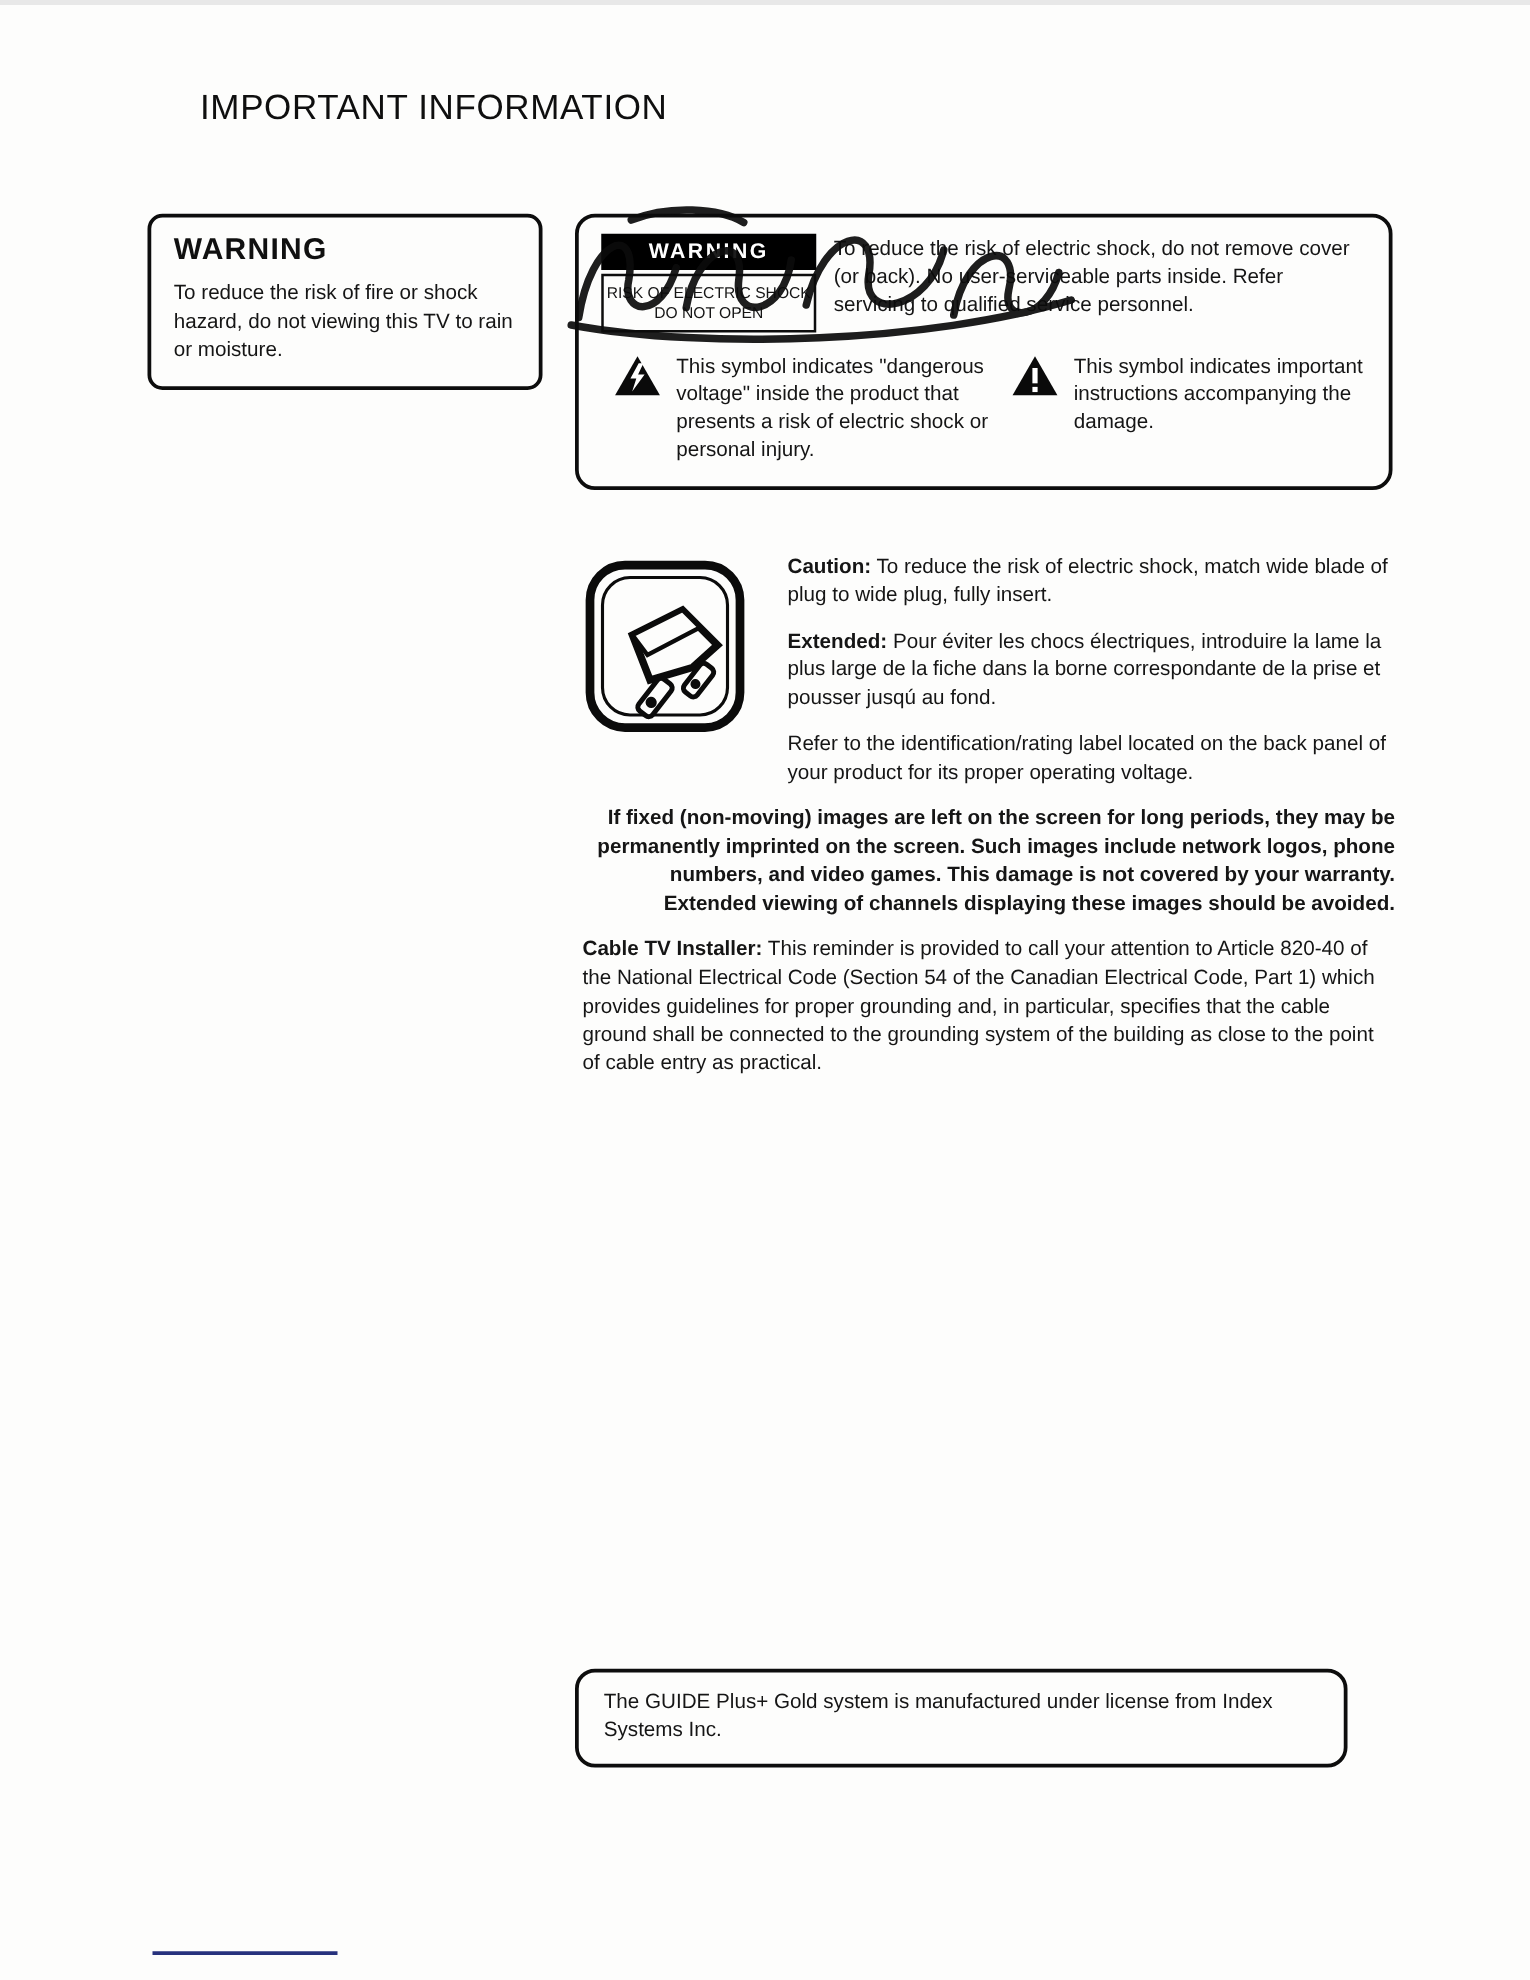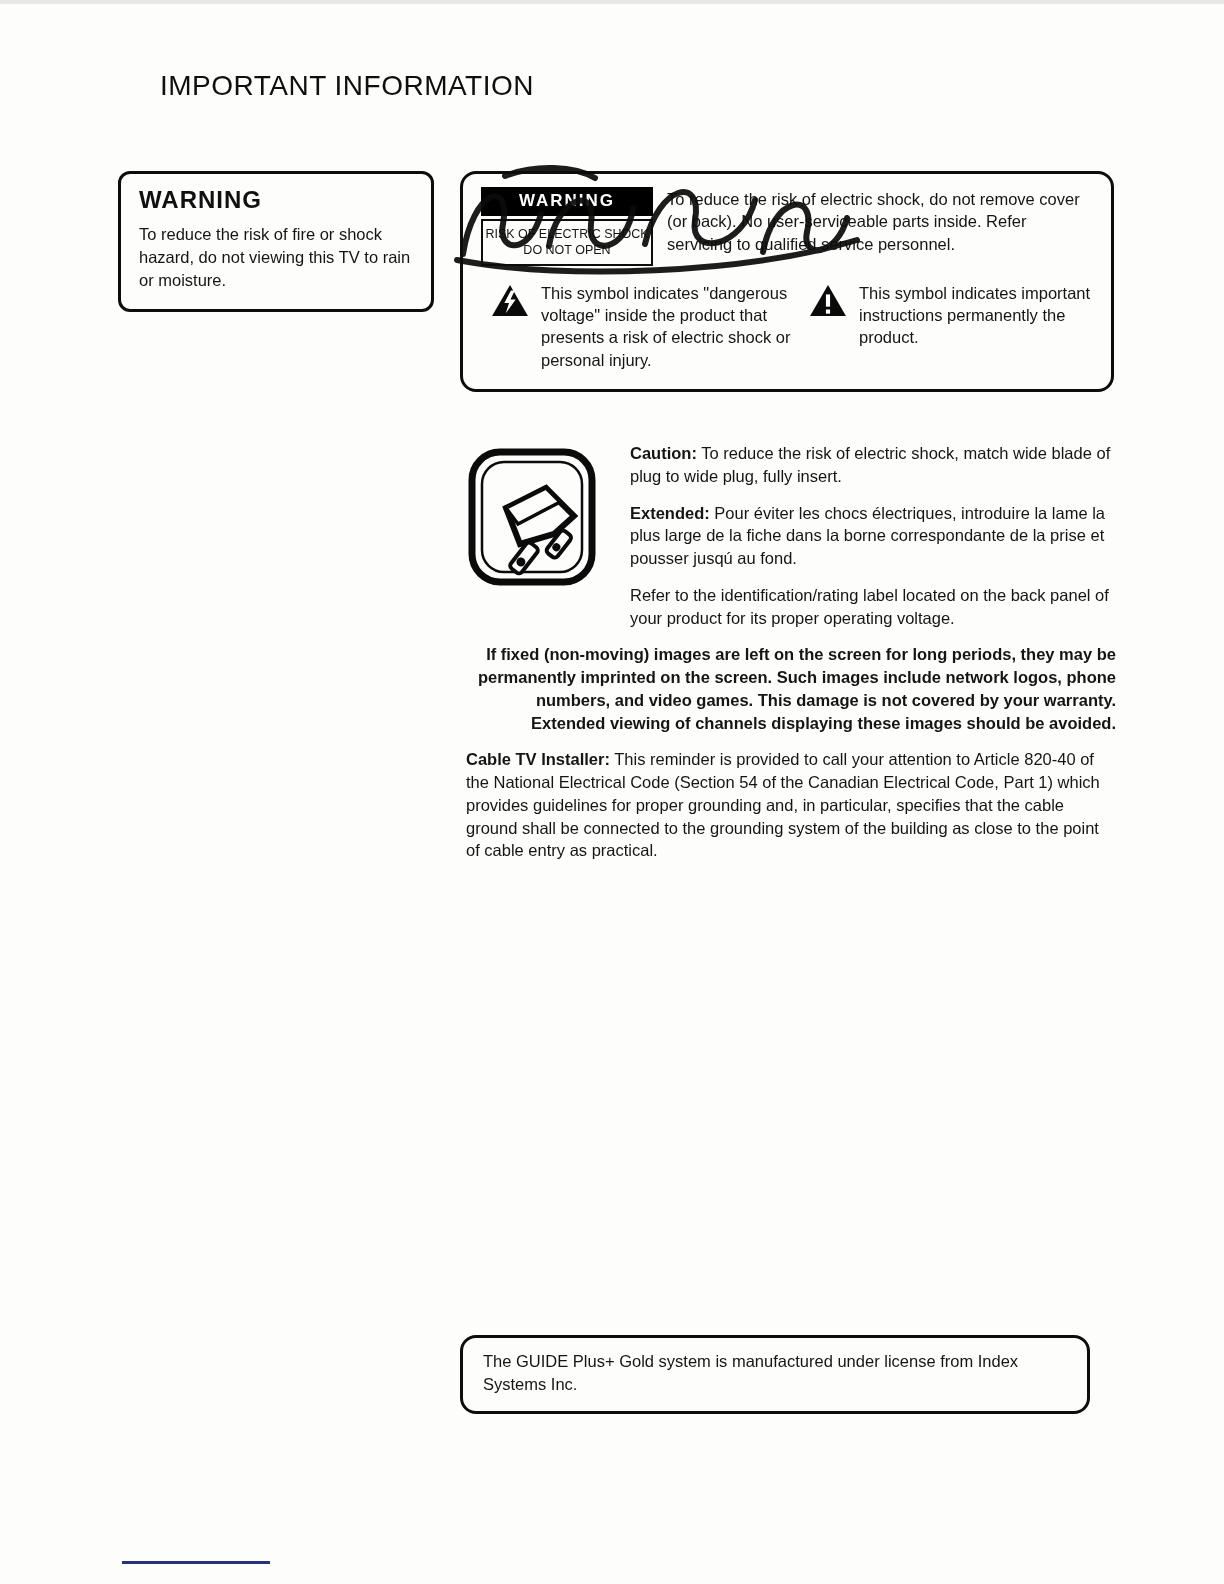--- a/index.html
+++ b/index.html
@@ -60,21 +60,21 @@
     font-size:16.5px; line-height:1.38;
   }
   .content p { margin:0 0 14px 0; }
   .plug-figure { float:left; width:140px; height:156px; margin:4px 24px 6px 0; }
   .bold-para { font-weight:bold;text-align:right; }
   b.lead { font-weight:bold;text-align:center; }
   
   .footer-box {
     position:absolute; left:460px; top:1331px; width:572px;
     border:3px solid #0d0d0d; border-radius:16px;
-    padding:12px 32px 14px 20px;
+    padding:12px 20px 14px 20px;
     font-size:16.5px; line-height:1.42;
   }
   .blue-line {
     position:absolute; left:122px; top:1557px; width:148px; height:3px;
     background:#27327d;
   }
 </style>
 </head>
 <body>
 
@@ -102,21 +102,21 @@
           <path d="M21 7 L14 20 H19 L15.5 31 L26 16.5 H20.5 L25 7 Z" fill="#fff"></path>
         </svg>
         <div class="txt">This symbol indicates "dangerous voltage" inside the product that presents a risk of electric shock or personal injury.</div>
       </div>
       <div class="symbol-item">
         <svg class="tri-icon" viewBox="0 0 40 36" width="38" height="34">
           <path d="M20 1 L39 34 H1 Z" fill="#0a0a0a"></path>
           <rect x="17.8" y="11" width="4.4" height="13" fill="#fff"></rect>
           <rect x="17.8" y="27" width="4.4" height="4.4" fill="#fff"></rect>
         </svg>
-        <div class="txt">This symbol indicates important instructions permanently the product.</div>
+        <div class="txt">This symbol indicates important instructions accompanying the damage.</div>
       </div>
     </div>
   </div>
 
   <svg class="scribble" viewBox="0 0 430 135">
     <g fill="none" stroke="#0b0b0b" stroke-width="6" stroke-linecap="round" opacity="0.92">
       <path d="M18 98 C28 34, 66 22, 58 68 C52 96, 84 100, 96 58"></path>
       <path d="M104 90 C112 42, 152 28, 146 68 C142 102, 182 96, 188 52"></path>
       <path d="M200 88 C214 28, 258 20, 250 64 C244 102, 298 92, 310 44"></path>
       <path d="M318 96 C328 40, 372 34, 362 76 C356 104, 392 100, 402 62"></path>

